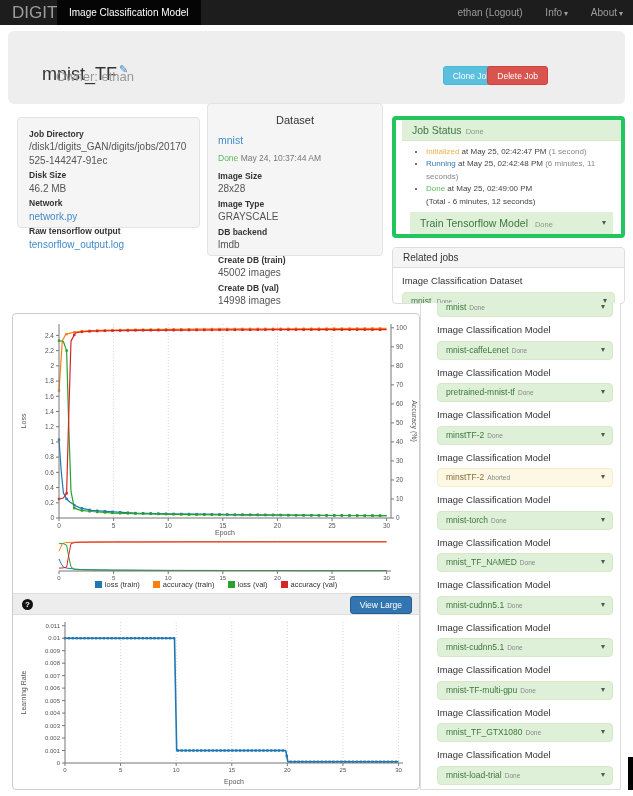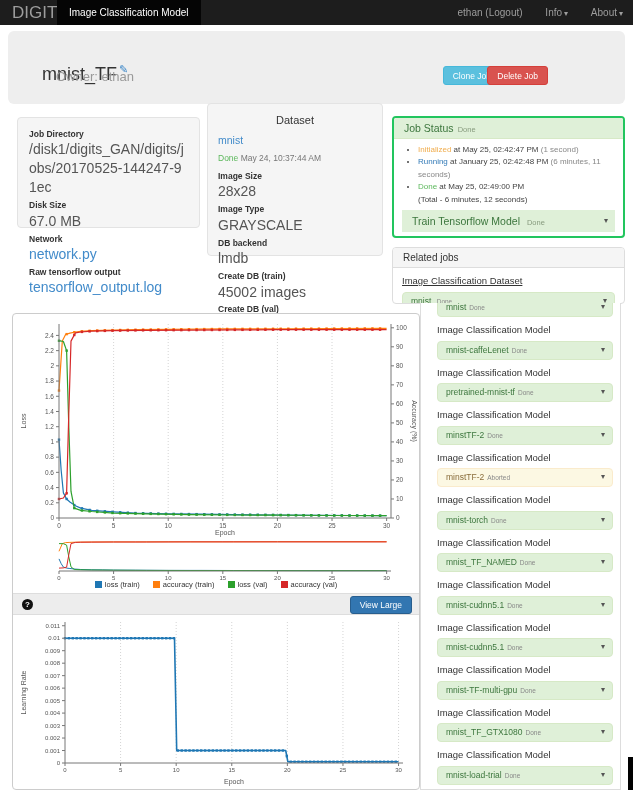--- a/index.html
+++ b/index.html
@@ -20,42 +20,42 @@
   .owner{position:absolute;left:48px;top:38px;font-size:13px;color:#999;}
   .btn{position:absolute;top:35px;height:19px;line-height:11px;font-size:8.5px;color:#fff;
        padding:4px 9px;border-radius:3px;box-sizing:border-box;cursor:pointer;border:1px solid transparent;}
   .btn-clone{right:124px;background:#5bc0de;border-color:#46b8da;}
   .btn-delete{right:77px;background:#d9534f;border-color:#d43f3a;}
   
   .well{position:absolute;background:#f5f5f5;border:1px solid #e3e3e3;border-radius:4px;box-sizing:border-box;}
   .panel-info{left:17px;top:117px;width:183px;height:111px;padding:8px 11px;}
   .panel-dataset{left:207px;top:103px;width:176px;height:153px;padding:8px 10px;}
   .dt{font-weight:bold;font-size:8.5px;color:#333;margin-top:3px;line-height:1.35;}
-  .dd{font-size:14px;color:#555;line-height:1.35;word-break:break-all;}
+  .dd{font-size:10px;color:#555;line-height:1.35;word-break:break-all;}
   .link{color:#428bca;text-decoration:none;cursor:pointer;}
   .ds-title{text-align:center;font-size:11px;color:#333;margin:2px 0 8px;}
   .ds-name{font-size:10.5px;margin-bottom:7px;}
   .ds-status{font-size:8.5px;margin-bottom:8px;color:#777;}
   .txt-green{color:#5cb85c;}
   
   .panel-bs{position:absolute;background:#fff;border-radius:4px;box-sizing:border-box;overflow:hidden;}
-  .panel-status{left:392px;top:116px;width:233px;height:122px;border:2px solid #22c55e;}
+  .panel-status{left:392px;top:116px;width:233px;height:122px;border:4px solid #22c55e;padding-left:6px;}
   .ph-success{background:#dff0d8;color:#3c763d;padding:4px 10px;font-size:10.5px;border-bottom:1px solid #d6e9c6;}
   .badge-sm{font-size:7.5px;color:#879b7e;margin-left:4px;}
   .status-list{margin:5px 0 4px 24px;padding:0;font-size:8px;color:#444;}
   .status-list li{line-height:1.55;}
   .muted{color:#888;}
   .train-bar{margin:4px 8px;background:#dff0d8;border-radius:0;padding:5px 10px;color:#3c763d;
              font-size:10.5px;cursor:pointer;position:relative;}
   .train-bar .bar-caret{top:6px;}
   
   .panel-related{left:392px;top:247px;width:233px;height:57px;border:1px solid #ddd;}
   .ph-default{background:#f5f5f5;color:#333;padding:4px 10px;font-size:10px;border-bottom:1px solid #ddd;}
   .pr-body{padding:7px 9px;}
-  .group-label{font-size:9.5px;color:#333;margin-bottom:6px;text-decoration:underline;}
+  .group-label{font-size:9.5px;color:#333;margin-bottom:6px;}
   .job-bar{position:relative;padding:3px 8px;font-size:8.5px;border-radius:4px;line-height:10px;
            border:1px solid transparent;cursor:pointer;}
   .tone-success{background:#dff0d8;border-color:#d6e9c6;color:#3c763d;}
   .tone-warning{background:#fcf8e3;border-color:#faebcc;color:#8a6d3b;}
   .job-status{font-size:6.5px;color:#888;margin-left:3px;}
   .bar-caret{position:absolute;right:7px;top:3px;font-size:8px;color:#555;}
   
   .bottom-panel{position:absolute;left:420px;top:303px;width:201px;height:487px;background:#fff;
                 border:1px solid #ddd;border-top:none;box-sizing:border-box;overflow:hidden;
                 padding:0 7px 0 16px;z-index:4;}
@@ -101,21 +101,21 @@
     <div class="owner">Owner: ethan</div>
     <span class="btn btn-clone">Clone Job</span>
     <span class="btn btn-delete">Delete Job</span>
   </div>
 
   <div class="well panel-info">
     <div id="job-info-list">
         <div class="dt">Job Directory</div>
         <div class="dd">/disk1/digits_GAN/digits/jobs/20170525-144247-91ec</div>
         <div class="dt">Disk Size</div>
-        <div class="dd">67.0 MB</div>
+        <div class="dd">46.2 MB</div>
         <div class="dt">Network</div>
         <div class="dd"><a class="link">network.py</a></div>
         <div class="dt">Raw tensorflow output</div>
         <div class="dd"><a class="link">tensorflow_output.log</a></div>
       </div>
   </div>
 
   <div class="well panel-dataset">
     <div class="ds-title">Dataset</div>
     <div class="ds-name"><a class="link">mnist</a></div>
@@ -131,21 +131,21 @@
         <div class="dd">45002 images</div>
         <div class="dt">Create DB (val)</div>
         <div class="dd">14998 images</div>
       </div>
   </div>
 
   <div class="panel-bs panel-status">
     <div class="ph-success"><span>Job Status</span><span class="badge-sm">Done</span></div>
     <ul class="status-list" id="status-events">
         <li><span style="color: rgb(240, 173, 78);">Initialized</span><span> at May 25, 02:42:47 PM </span><span class="muted">(1 second)</span></li>
-        <li><span style="color: rgb(51, 122, 183);">Running</span><span> at January 25, 02:42:48 PM </span><span class="muted">(6 minutes, 11 seconds)</span></li>
+        <li><span style="color: rgb(51, 122, 183);">Running</span><span> at May 25, 02:42:48 PM </span><span class="muted">(6 minutes, 11 seconds)</span></li>
         <li><span style="color: rgb(92, 184, 92);">Done</span><span> at May 25, 02:49:00 PM </span><div>(Total - 6 minutes, 12 seconds)</div></li>
       </ul>
     <div class="train-bar">
       <span>Train Tensorflow Model</span>
       <span class="badge-sm">Done</span>
       <span class="bar-caret">▾</span>
     </div>
   </div>
 
   <div class="panel-bs panel-related">

